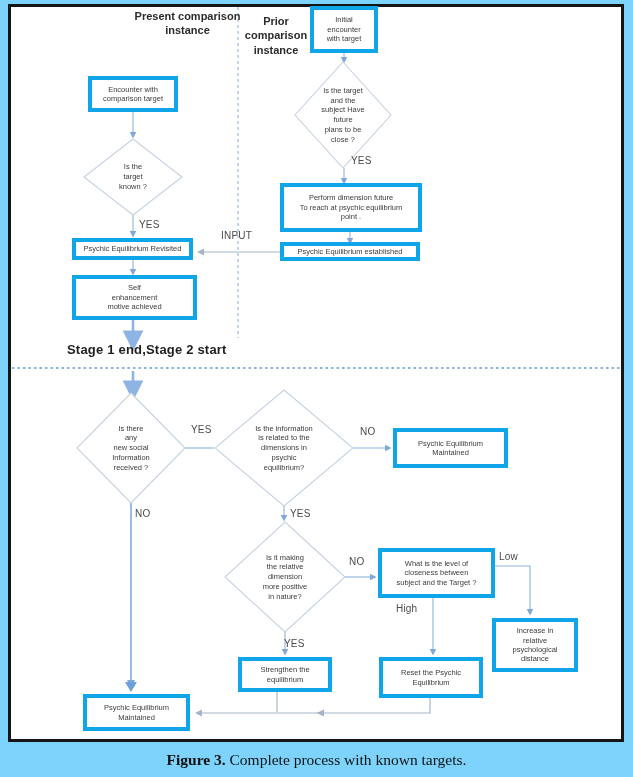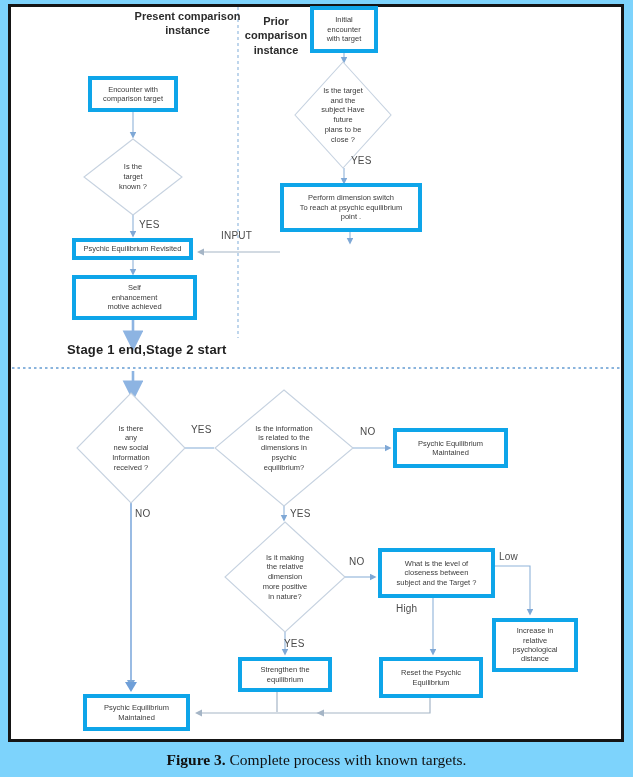--- a/index.html
+++ b/index.html
@@ -89,23 +89,24 @@
   <div class="hdr" style="left:115px;top:9px;width:145px">Present comparison
 instance</div>
   <div class="hdr" style="left:243px;top:14px;width:66px">Prior
 comparison
 instance</div>
   <div class="stagelbl" style="left:67px;top:342px">Stage 1 end,Stage 2 start</div>
 
   <div class="box" style="left:310px;top:6px;width:68px;height:47px">Initial
 encounter
 with target</div>
-  <div class="box" style="left:280px;top:183px;width:142px;height:49px">Perform dimension switch
+  <div class="box" style="left:280px;top:183px;width:142px;height:49px">Perform dimension future
 To reach at psychic equilibrium
 point .</div>
+  <div class="box" style="left:280px;top:242px;width:140px;height:19px">Psychic Equilibrium established</div>
   <div class="box" style="left:88px;top:76px;width:90px;height:36px">Encounter with
 comparison target</div>
   <div class="box" style="left:72px;top:238px;width:121px;height:22px">Psychic Equilibrium Revisited</div>
   <div class="box" style="left:72px;top:275px;width:125px;height:45px">Self
 enhancement
 motive achieved</div>
   <div class="box" style="left:393px;top:428px;width:115px;height:40px">Psychic Equilibrium
 Maintained</div>
   <div class="box" style="left:378px;top:548px;width:117px;height:50px">What is the level of
 closeness between

